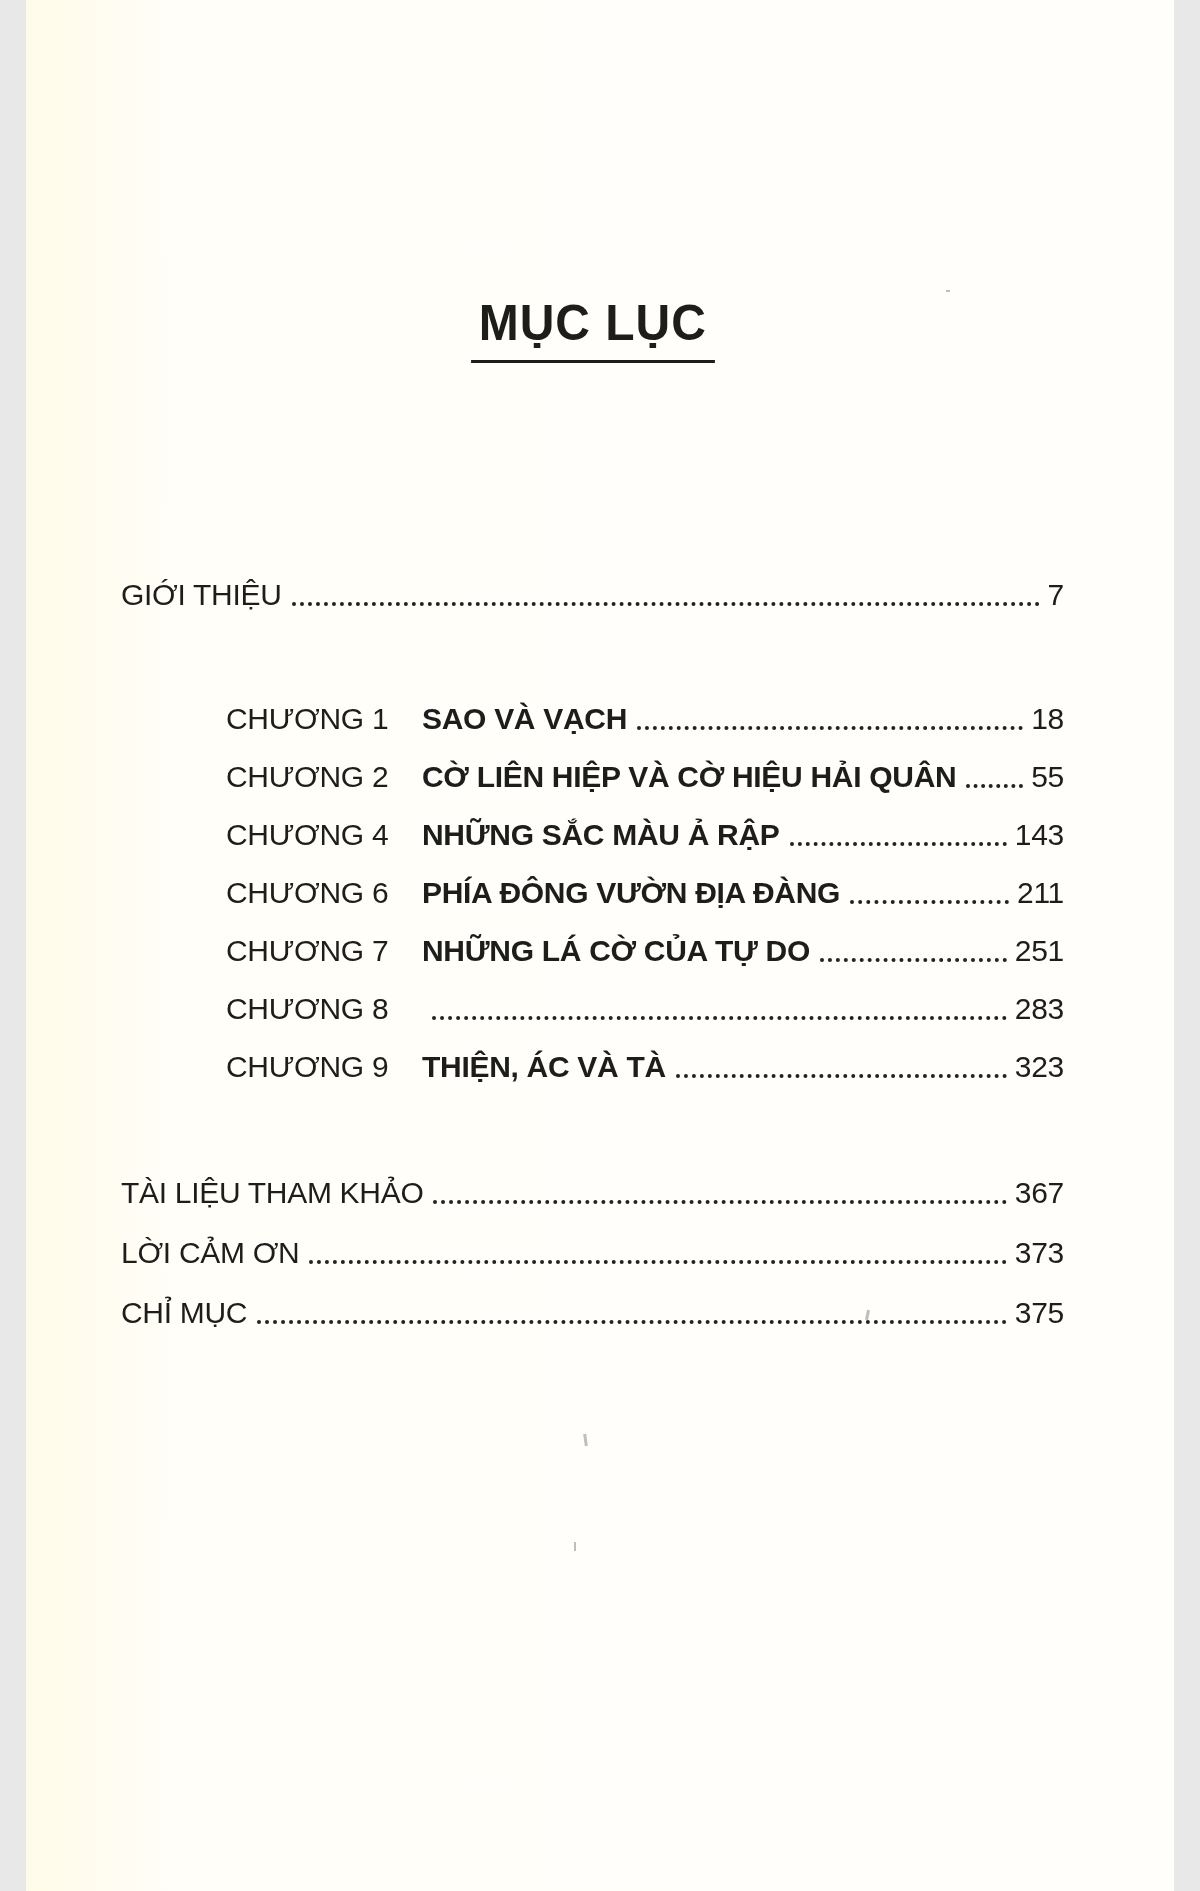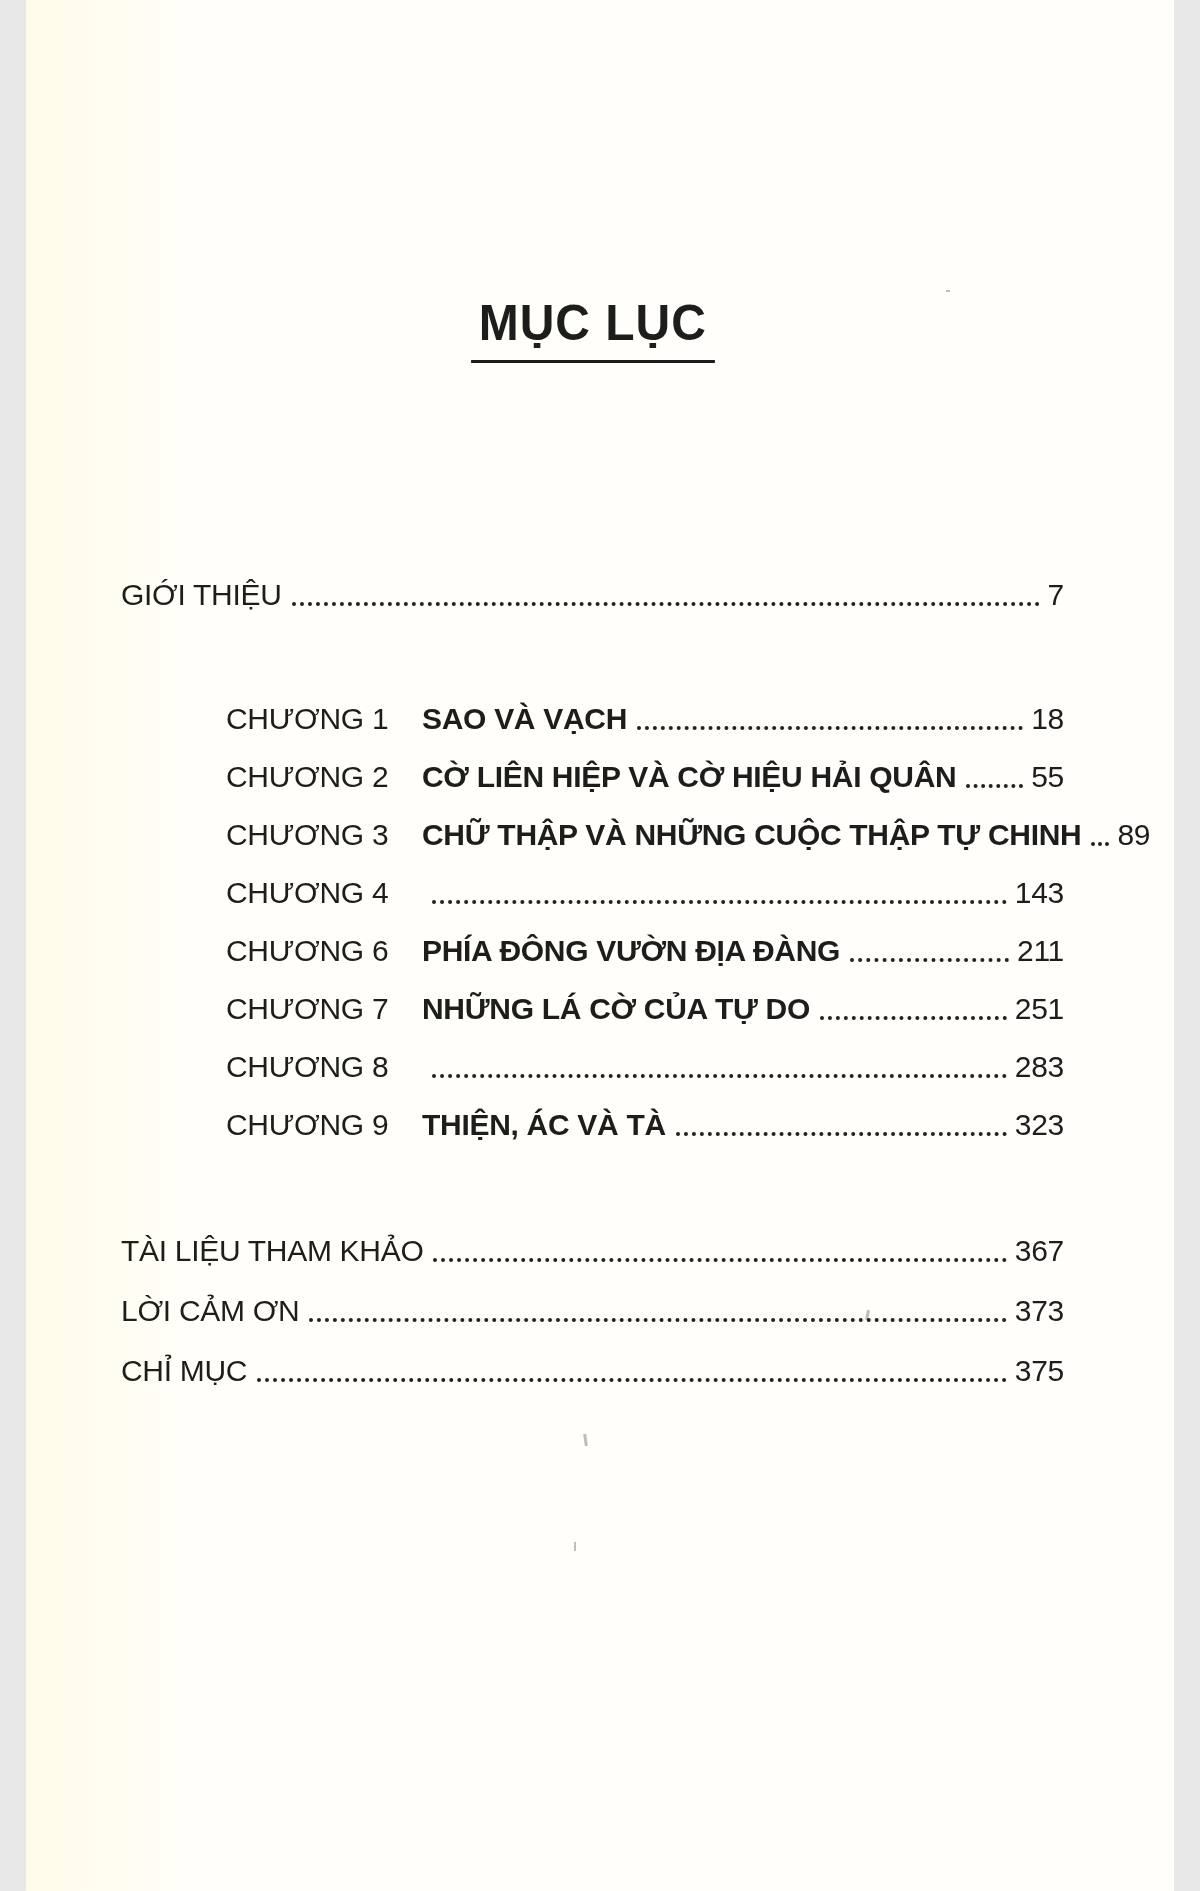--- a/index.html
+++ b/index.html
@@ -110,29 +110,24 @@
         <span class="page-num">18</span>
       </div>
 
       <div class="toc-row chapter-row">
         <span class="chap-label">CHƯƠNG 2</span>
         <span class="label bold">CỜ LIÊN HIỆP VÀ CỜ HIỆU HẢI QUÂN</span>
         <span class="dots"></span>
         <span class="page-num">55</span>
       </div>
 
-      <div class="toc-row chapter-row">
-        <span class="chap-label">CHƯƠNG 3</span>
-        <span class="label bold">CHỮ THẬP VÀ NHỮNG CUỘC THẬP TỰ CHINH</span>
-        <span class="dots"></span>
-        <span class="page-num">89</span>
-      </div>
 
       <div class="toc-row chapter-row">
         <span class="chap-label">CHƯƠNG 4</span>
+        <span class="label bold">NHỮNG SẮC MÀU Ả RẬP</span>
         <span class="dots"></span>
         <span class="page-num">143</span>
       </div>
 
 
       <div class="toc-row chapter-row">
         <span class="chap-label">CHƯƠNG 6</span>
         <span class="label bold">PHÍA ĐÔNG VƯỜN ĐỊA ĐÀNG</span>
         <span class="dots"></span>
         <span class="page-num">211</span>

